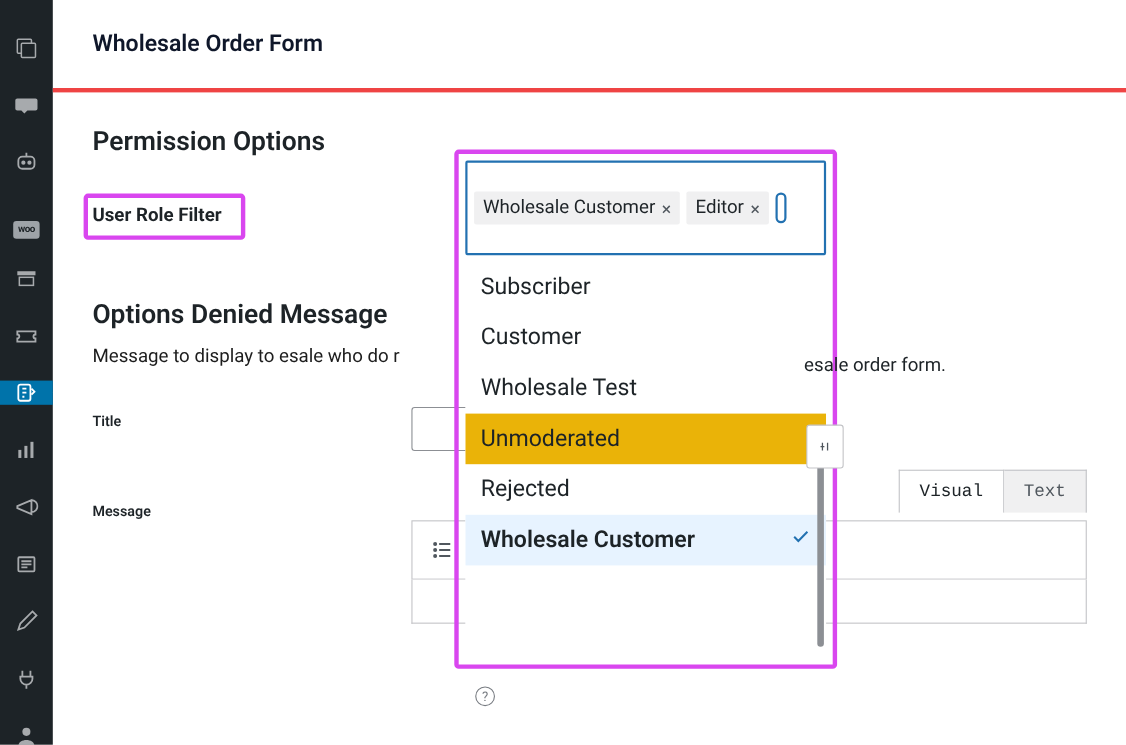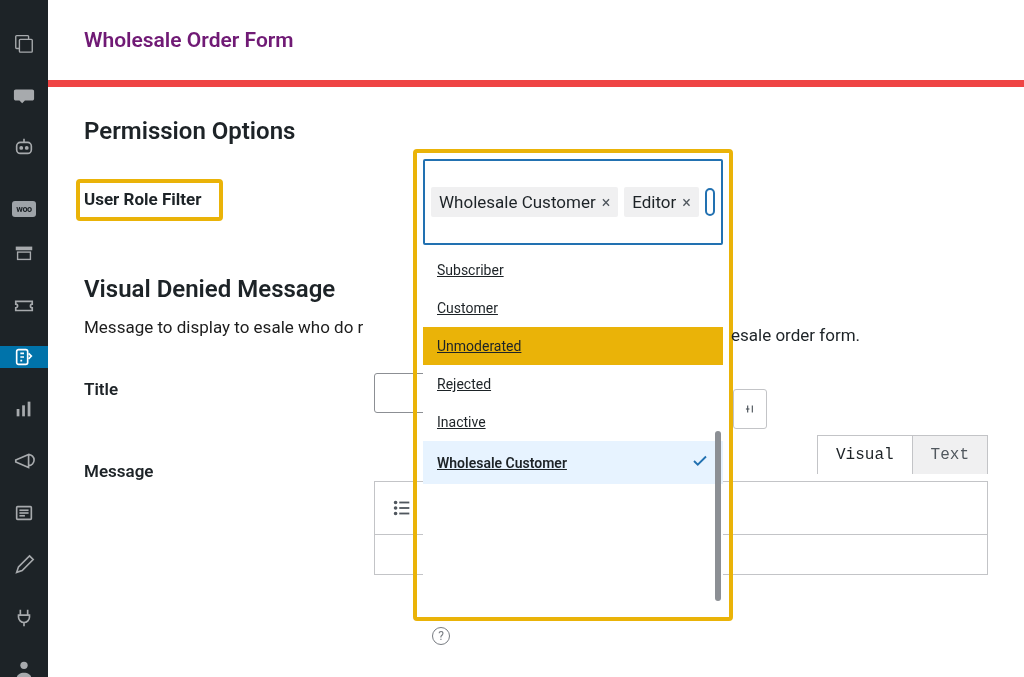--- a/index.html
+++ b/index.html
@@ -30,33 +30,33 @@
   .admin-bar .woo-box {
     width:24px; height:16px; border-radius:3px; background:#9ea3a8; color:#1d2327;
     font-size:9px; font-weight:700; display:flex; align-items:center; justify-content:center;
     letter-spacing:-0.5px;
     margin-top:18px;
   }
 
   
   .main { position:absolute; left:48px; top:0; right:0; bottom:0; }
   .top-title {
-    padding: 28px 0 28px 36px; font-size: 21px; font-weight: 600; color:#701a75;
-    border-bottom: 7px solid #ef4444;
+    padding: 28px 0 28px 36px; font-size: 21px; font-weight: 600; color:#0f172a;
+    border-bottom: 4px solid #ef4444;
   }
   .content { padding: 24px 36px 0 36px; position: relative; }
 
   h2.section { font-size: 24px; font-weight: 600; margin: 6px 0 28px; }
   h2.section.denied { margin-top: 54px; margin-bottom: 14px; }
 
   .row { display:flex; align-items:flex-start; }
   .label-col { width: 290px; font-size: 17px; font-weight: 700; padding-top: 6px; }
-  .label-col.light { font-weight: 600; font-size: 17px; }
-
-  .red-box { border: 4px solid #eab308; border-radius: 4px; }
+  .label-col.light { font-weight: 600; font-size: 13px; }
+
+  .red-box { border: 4px solid #d946ef; border-radius: 4px; }
   .user-role-label-box { padding: 6px 18px 8px 4px; display:inline-block; margin-left:-8px; }
 
   .desc { font-size: 17px; color:#1d1d1d; margin-bottom: 36px; }
 
   .title-row { margin-top: 8px; margin-bottom: 42px; }
   .title-field-wrap { display:flex; align-items:center; }
   .title-input {
     width: 300px; height: 40px; border:1px solid #8c8f94; border-radius:3px;
     padding: 0 10px; font-size:15px;
   }
@@ -84,43 +84,43 @@
   }
   .tb-btn {
     width: 38px; height: 38px; display:flex; align-items:center; justify-content:center;
     color:#50575e; cursor:pointer; border-radius:2px;
   }
   .tb-btn svg { width: 22px; height: 22px; }
   .editor-body { border:1px solid #c3c4c7; border-top:none; height: 40px; background:#fff; }
 
   
   .role-filter-red {
-    position:absolute; left: 365px; top: 62px; width: 320px; height: 472px;
+    position:absolute; left: 365px; top: 52px; width: 348px; height: 472px;
     padding: 6px;
   }
   .multiselect {
     border: 2px solid #2271b1; border-radius: 2px; background:#fff;
     padding: 6px; display:flex; flex-wrap:wrap; gap:6px; align-items:center;
     min-height: 86px;
   }
   .chip {
     background:#f0f0f1; border-radius:2px; padding: 5px 8px; font-size:17px;
     display:flex; align-items:center; gap:6px;
   }
   .chip .x { color:#50575e; font-size:16px; cursor:pointer; }
   .ms-cursor {
     width: 10px; height: 28px; border:2px solid #2271b1; border-radius:6px;
   }
   .dropdown {
     background:#fff; margin-top: 6px; position:relative;
     height: 358px; overflow:hidden;
   }
   .dd-item {
-    padding: 11px 14px; font-size: 14px; cursor:pointer;
-    display:flex; align-items:center; justify-content:space-between;text-decoration:underline;
+    padding: 11px 14px; font-size: 21px; cursor:pointer;
+    display:flex; align-items:center; justify-content:space-between;
   }
   .dd-item.hover { background:#eab308; }
   .dd-item.selected { background:#e7f3ff; font-weight:600; }
   .check { color:#2271b1; }
   .dd-scrollbar {
     position:absolute; right:2px; top:180px; width:6px; height:170px;
     background:#8c8f94; border-radius:3px;
   }
 
   .float-help {
@@ -225,21 +225,21 @@
     <h2 class="section">Permission Options</h2>
 
     <div class="row">
       <div class="label-col">
         <span class="red-box user-role-label-box">
           <span>User Role Filter</span>
         </span>
       </div>
     </div>
 
-    <h2 class="section denied">Visual Denied Message</h2>
+    <h2 class="section denied">Options Denied Message</h2>
     <div class="desc">Message to display to esale who do r</div>
 
     <div class="row title-row">
       <div class="label-col light">Title</div>
       <div class="title-field-wrap">
         <input class="title-input" style="">
       </div>
     </div>
 
     <div class="row">
@@ -316,28 +316,28 @@
       </div>
 
       <div class="dropdown">
         <div id="dd-list">
             <div class="dd-item">
               <span>Subscriber</span>
             </div>
             <div class="dd-item">
               <span>Customer</span>
             </div>
+            <div class="dd-item">
+              <span>Wholesale Test</span>
+            </div>
             <div class="dd-item hover">
               <span>Unmoderated</span>
             </div>
             <div class="dd-item">
               <span>Rejected</span>
-            </div>
-            <div class="dd-item">
-              <span>Inactive</span>
             </div>
             <div class="dd-item selected">
               <span>Wholesale Customer</span>
               <span class="check"><svg width="18" height="18" viewBox="0 0 24 24" fill="none" stroke="#2271b1" stroke-width="2.5">
                   <polyline points="4,12 9,17 20,6"></polyline>
                 </svg></span>
             </div>
           </div>
         <div class="dd-scrollbar"></div>
       </div>

